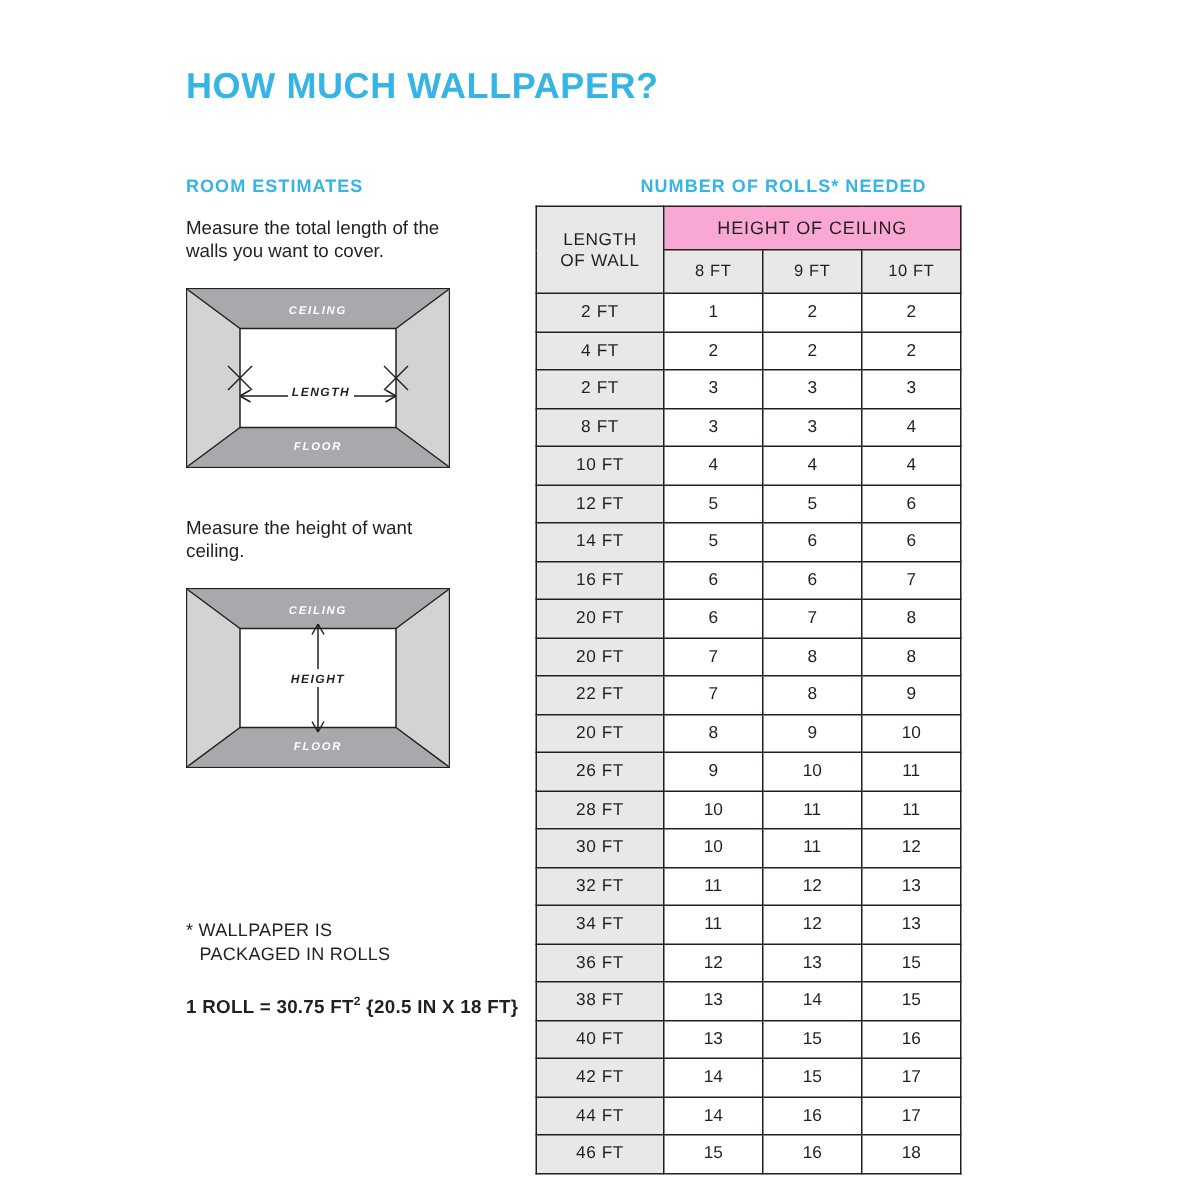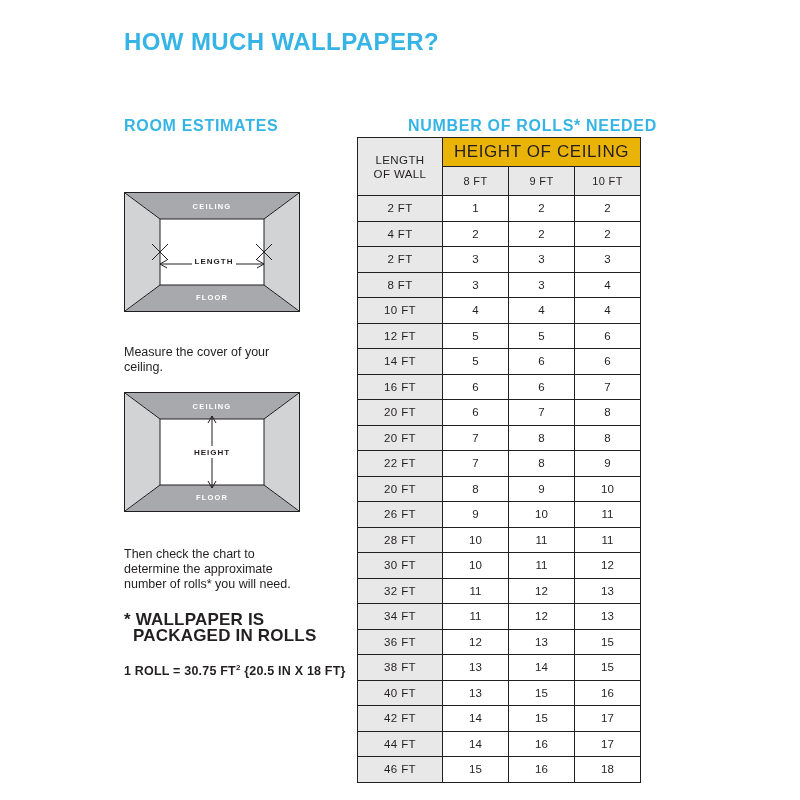--- a/index.html
+++ b/index.html
@@ -17,59 +17,59 @@
   }
   .page {
     position: absolute;
     left: 0; top: 0;
     width: 800px;
     height: 800px;
   }
   .title {
     position: absolute;
     left: 124px;
-    top: 28px;
+    top: 44px;
     font-size: 24px;
     font-weight: bold;
     letter-spacing: 0.4px;
     color: #36b4e5;
   }
   .section-label {
-    font-size: 16px;
+    font-size: 12px;
     font-weight: bold;
     letter-spacing: 0.7px;
     color: #36b4e5;
   }
   #room-estimates-label {
     position: absolute;
     left: 124px;
     top: 117px;
   }
   #rolls-needed-label {
     position: absolute;
-    left: 408px;
+    left: 427px;
     top: 117px;
   }
   .instruction {
     position: absolute;
     font-size: 12.5px;
     line-height: 15px;
     color: #231f20;
     width: 180px;
   }
   #instr-1 { left: 124px; top: 145px; }
   #instr-2 { left: 124px; top: 345px; }
   #instr-3 { left: 124px; top: 547px; }
 
   .note-block {
     position: absolute;
     left: 124px;
     top: 612px;
-    font-size: 17px;
-    font-weight: bold;
+    font-size: 12px;
+    font-weight: normal;
     line-height: 16px;
     letter-spacing: 0.2px;
   }
   .note-block .ind { display: block; }
   .note-block .ind2 { display: block; padding-left: 9px; }
   .roll-block {
     position: absolute;
     left: 124px;
     top: 660px;
     font-size: 12.5px;
@@ -77,20 +77,21 @@
     line-height: 16px;
     letter-spacing: 0.2px;
   }
   sup { font-size: 8px; vertical-align: super; }
 
   
   .diagram {
     position: absolute;
     width: 176px;
     height: 108px;
+    font-style: italic;
   }
   #diagram-length { left: 124px; top: 192px; }
   #diagram-height { left: 124px; top: 392px; }
   .diagram svg { display: block; }
   .band-text {
     font-family: "Liberation Sans", sans-serif;
     font-size: 7.5px;
     font-weight: bold;
     letter-spacing: 1.2px;
     fill: #ffffff;
@@ -121,23 +122,23 @@
   .hdr-lw {
     width: 84px;
     background: #e8e8e8;
     font-weight: bold;
     font-size: 11.5px;
     letter-spacing: 0.4px;
     line-height: 14px;
     height: 56px;
   }
   .hdr-ceiling {
-    background: #eab308;
-    font-weight: bold;
-    font-size: 17px;
+    background: #f9a8d4;
+    font-weight: bold;
+    font-size: 12px;
     letter-spacing: 0.6px;
     height: 28px;
   }
   .hdr-sub {
     background: #e8e8e8;
     font-weight: bold;
     font-size: 11px;
     letter-spacing: 0.4px;
     height: 28px;
     width: 65px;
@@ -160,22 +161,22 @@
 </head>
 <body>
 
 <div class="page">
 
   <div class="title">HOW MUCH WALLPAPER?</div>
 
   <div class="section-label" id="room-estimates-label">ROOM ESTIMATES</div>
   <div class="section-label" id="rolls-needed-label">NUMBER OF ROLLS* NEEDED</div>
 
-  <div class="instruction" id="instr-2">Measure the cover of your ceiling.</div>
-  <div class="instruction" id="instr-3">Then check the chart to determine the approximate number of rolls* you will need.</div>
+  <div class="instruction" id="instr-1">Measure the total length of the walls you want to cover.</div>
+  <div class="instruction" id="instr-2">Measure the height of want ceiling.</div>
 
   <div class="note-block">
     <span class="ind">* WALLPAPER IS</span>
     <span class="ind2">PACKAGED IN ROLLS</span>
   </div>
 
   <div class="roll-block">
     <span class="ind"><span>1 ROLL = 30.75 FT</span><sup>2</sup></span>
     <span class="ind">{20.5 IN X 18 FT}</span>
   </div>

